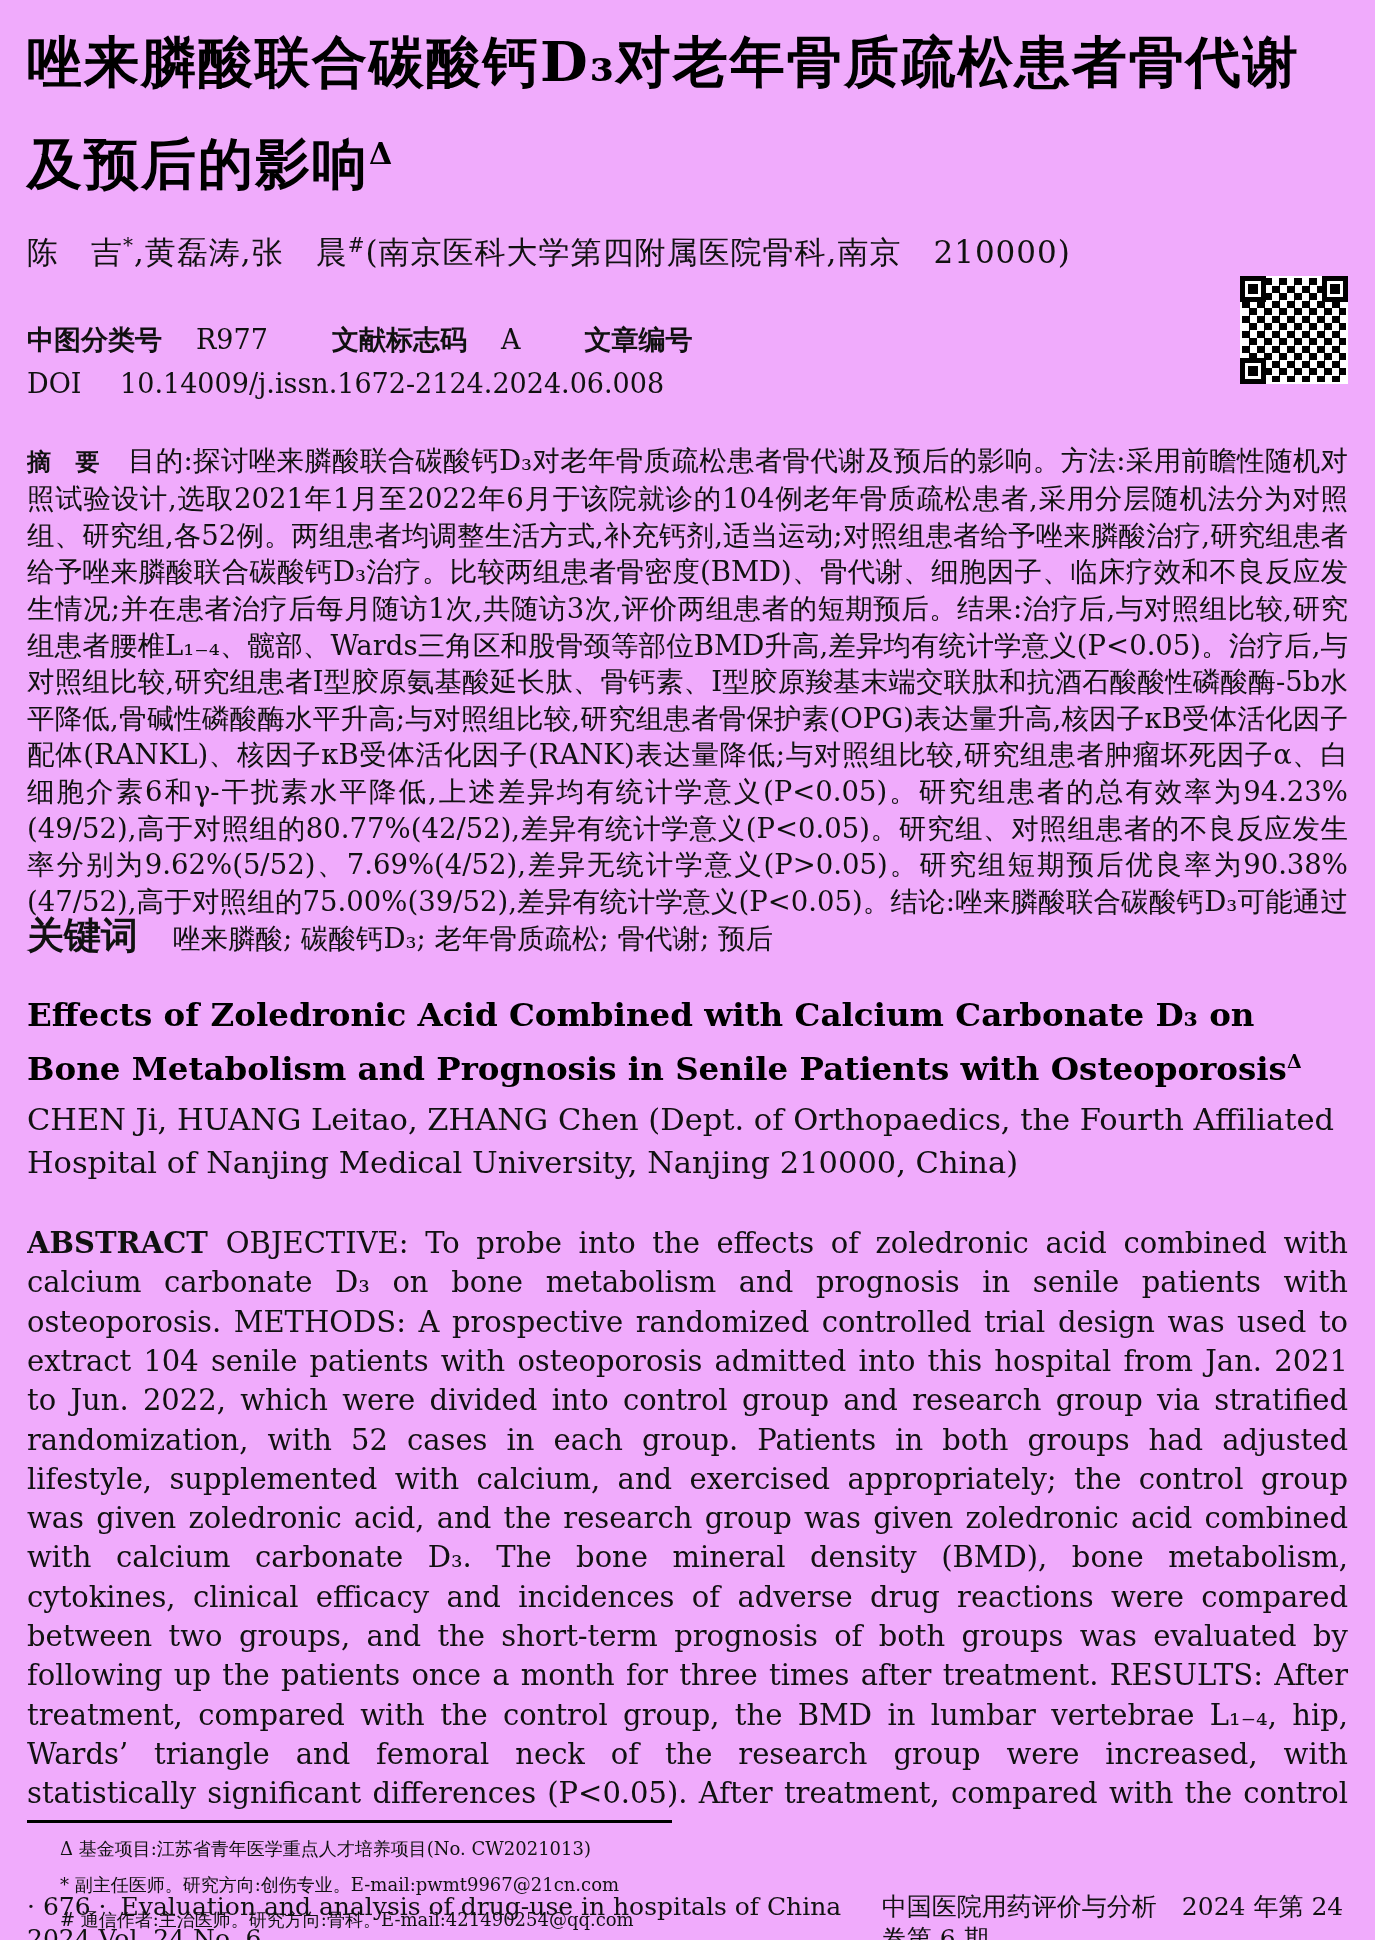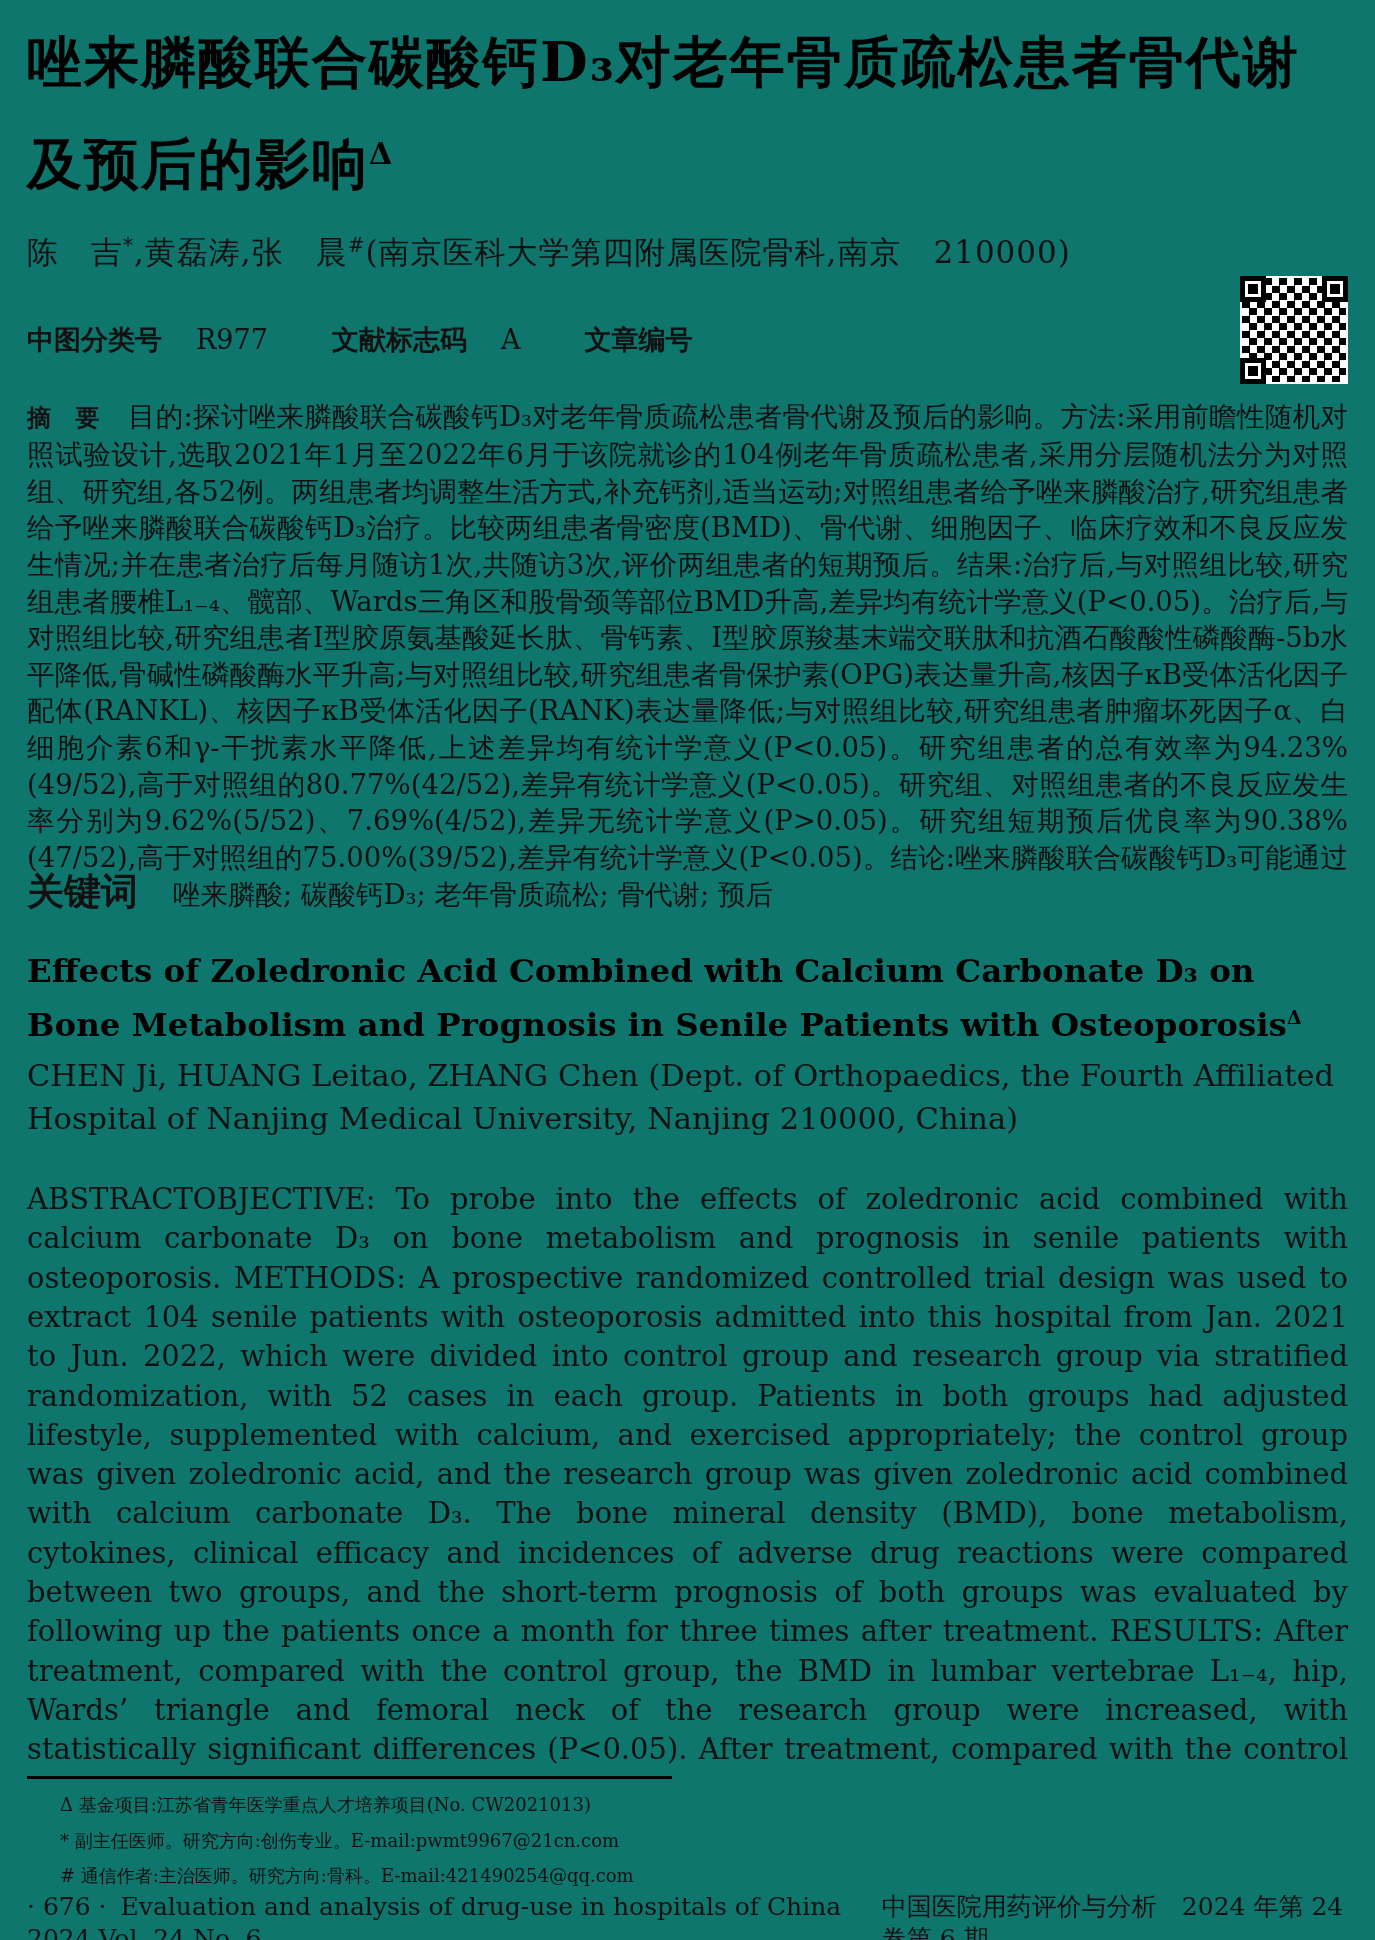--- a/index.html
+++ b/index.html
@@ -1,20 +1,20 @@
 <!DOCTYPE html>
 <html><head>
 <meta charset="utf-8">
 <style>
   html,body{margin:0;padding:0;background:#888;}
   .page{
     position:relative;
     width:1375px;height:1940px;
     margin:0 auto;
-    background:#0f766e;
+    background:#f0abfc;
     color:#111;
     font-family:"DejaVu Serif","Liberation Serif",serif;
     overflow:hidden;
     box-sizing:border-box;
     padding:0 27px;
   }
   .hei{font-family:"DejaVu Sans","Liberation Sans",sans-serif;font-weight:700;}
 
   
   .zh-title{
@@ -111,21 +111,21 @@
   .abs-en{
     margin:40px 0 0 0;
     font-size:29px;
     line-height:39.3px;
     text-align:justify;
     text-align-last:justify;
     word-spacing:2px;
     max-height:592px;
     overflow:hidden;
   }
-  .abs-en .lead{font-weight:400;}
+  .abs-en .lead{font-weight:700;margin-right:18px;}
 
   
   .fn-rule{
     margin:4px 0 0 0;
     width:645px;
     border:none;
     border-top:3px solid #000;
   }
   .footnotes{
     margin:8px 0 0 33px;
@@ -160,20 +160,24 @@
   </p>
 
   <div class="meta-row">
     <span class="lbl hei">中图分类号</span>
     <span class="val">R977</span>
     <span class="lbl hei grp">文献标志码</span>
     <span class="val">A</span>
     <span class="lbl hei grp">文章编号</span>
   </div>
 
+  <div class="doi-row">
+    <span>DOI</span>
+    <span class="val">10.14009/j.issn.1672-2124.2024.06.008</span>
+  </div>
 
   <div class="qr">
     <div class="noise"></div>
     <div class="finder f-tl"></div>
     <div class="finder f-tr"></div>
     <div class="finder f-bl"></div>
   </div>
 
   <p class="abs-zh">
     <span class="lead hei">摘　要</span><span>目的:探讨唑来膦酸联合碳酸钙D₃对老年骨质疏松患者骨代谢及预后的影响。方法:采用前瞻性随机对照试验设计,选取2021年1月至2022年6月于该院就诊的104例老年骨质疏松患者,采用分层随机法分为对照组、研究组,各52例。两组患者均调整生活方式,补充钙剂,适当运动;对照组患者给予唑来膦酸治疗,研究组患者给予唑来膦酸联合碳酸钙D₃治疗。比较两组患者骨密度(BMD)、骨代谢、细胞因子、临床疗效和不良反应发生情况;并在患者治疗后每月随访1次,共随访3次,评价两组患者的短期预后。结果:治疗后,与对照组比较,研究组患者腰椎L₁₋₄、髋部、Wards三角区和股骨颈等部位BMD升高,差异均有统计学意义(P&lt;0.05)。治疗后,与对照组比较,研究组患者Ⅰ型胶原氨基酸延长肽、骨钙素、Ⅰ型胶原羧基末端交联肽和抗酒石酸酸性磷酸酶-5b水平降低,骨碱性磷酸酶水平升高;与对照组比较,研究组患者骨保护素(OPG)表达量升高,核因子κB受体活化因子配体(RANKL)、核因子κB受体活化因子(RANK)表达量降低;与对照组比较,研究组患者肿瘤坏死因子α、白细胞介素6和γ-干扰素水平降低,上述差异均有统计学意义(P&lt;0.05)。研究组患者的总有效率为94.23%(49/52),高于对照组的80.77%(42/52),差异有统计学意义(P&lt;0.05)。研究组、对照组患者的不良反应发生率分别为9.62%(5/52)、7.69%(4/52),差异无统计学意义(P&gt;0.05)。研究组短期预后优良率为90.38%(47/52),高于对照组的75.00%(39/52),差异有统计学意义(P&lt;0.05)。结论:唑来膦酸联合碳酸钙D₃可能通过调控OPG/RANKL/RANK信号通路,改善细胞因子异常表达,纠正骨代谢异常,改善预后。</span>

